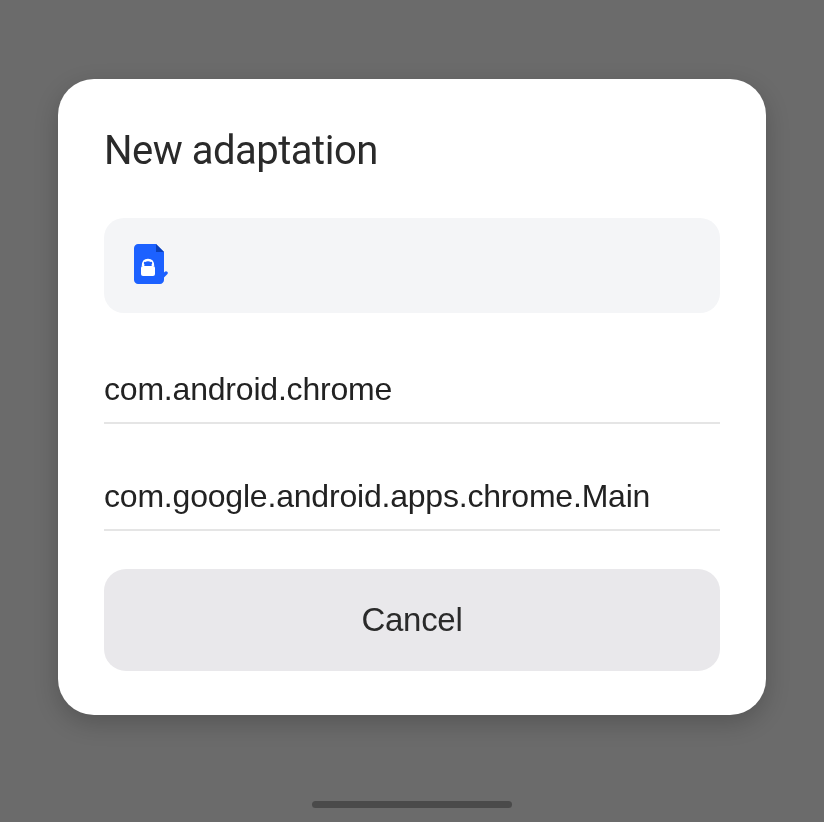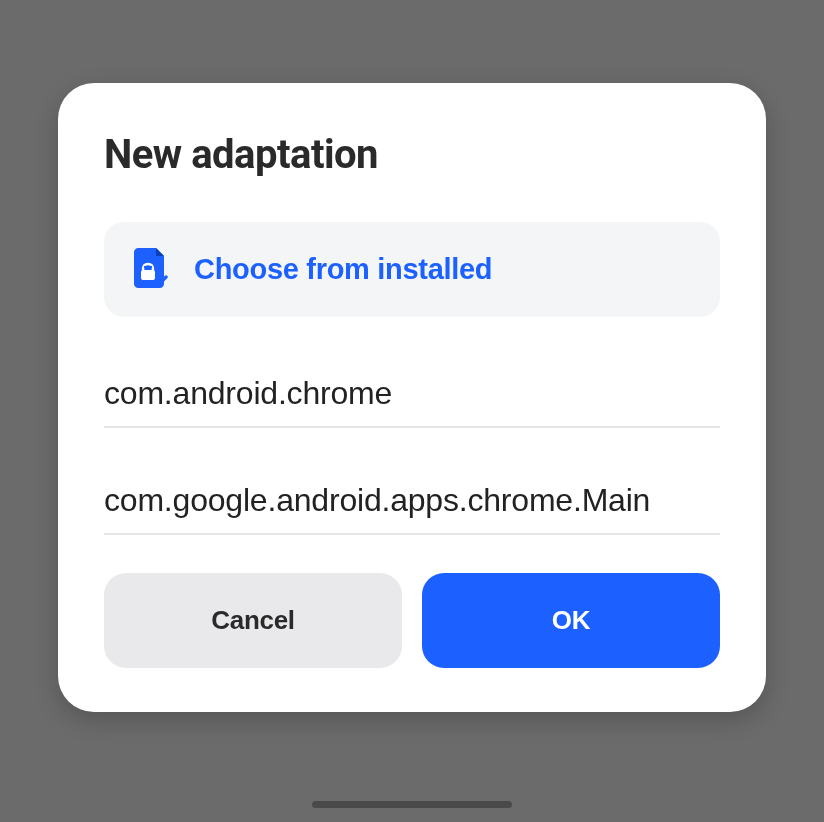--- a/index.html
+++ b/index.html
@@ -24,21 +24,21 @@
       background: #ffffff;
       border-radius: 36px;
       padding: 48px 46px 44px 46px;
       box-shadow: 0 8px 24px rgba(0,0,0,0.2);
       position: relative;
       top: -14px;
     }
     
     .dialog-title {
       font-size: 40px;
-      font-weight: 700;
+      font-weight: 400;
       color: #2a2a2a;
       margin-bottom: 44px;
       letter-spacing: -0.5px;
     }
     
     .choose-button {
       width: 100%;
       background: #f4f5f7;
       border: none;
       border-radius: 20px;
@@ -81,22 +81,22 @@
     .button-row {
       display: flex;
       gap: 20px;
     }
     
     .btn {
       flex: 1;
       border: none;
       border-radius: 22px;
       padding: 32px 4px;
-      font-size: 26px;
-      font-weight: 700;
+      font-size: 33px;
+      font-weight: 400;
       cursor: pointer;
       letter-spacing: -0.3px;
     }
     
     .btn-cancel {
       background: #e9e8eb;
       color: #2a2a2a;
     }
     
     .btn-ok {
@@ -126,26 +126,24 @@
       <svg width="36" height="40" viewBox="0 0 36 40" fill="none">
         <path d="M6 0 L24 0 L32 8 L32 36 C32 38 30 40 28 40 L6 40 C4 40 2 38 2 36 L2 4 C2 2 4 0 6 0 Z" fill="#1c61ff"></path>
         <path d="M24 0 L24 8 L32 8 Z" fill="#0a3fb8"></path>
         <rect x="9" y="22" width="14" height="10" rx="2" fill="#ffffff"></rect>
         <path d="M11 22 C11 18 13 16 16 16 C19 16 21 18 21 22" stroke="#ffffff" stroke-width="2.5" fill="none"></path>
         <circle cx="13" cy="19" r="1.2" fill="#1c61ff"></circle>
         <circle cx="19" cy="19" r="1.2" fill="#1c61ff"></circle>
         <path d="M30 24 L30 33 M26 29 L30 33 L34 29" stroke="#1c61ff" stroke-width="3.5" stroke-linecap="round" stroke-linejoin="round" fill="none"></path>
       </svg>
     </span>
-    <span class="choose-label">Choose from installed</span>
   </button>
   
   <input type="text" class="text-field" value="com.android.chrome" style="">
   
   <input type="text" class="text-field" value="com.google.android.apps.chrome.Main" style="">
   
   <div class="button-row">
     <button class="btn btn-cancel">Cancel</button>
-    <button class="btn btn-ok">OK</button>
   </div>
 </div>
 
 <div class="home-indicator"></div>
 
 </body></html>

